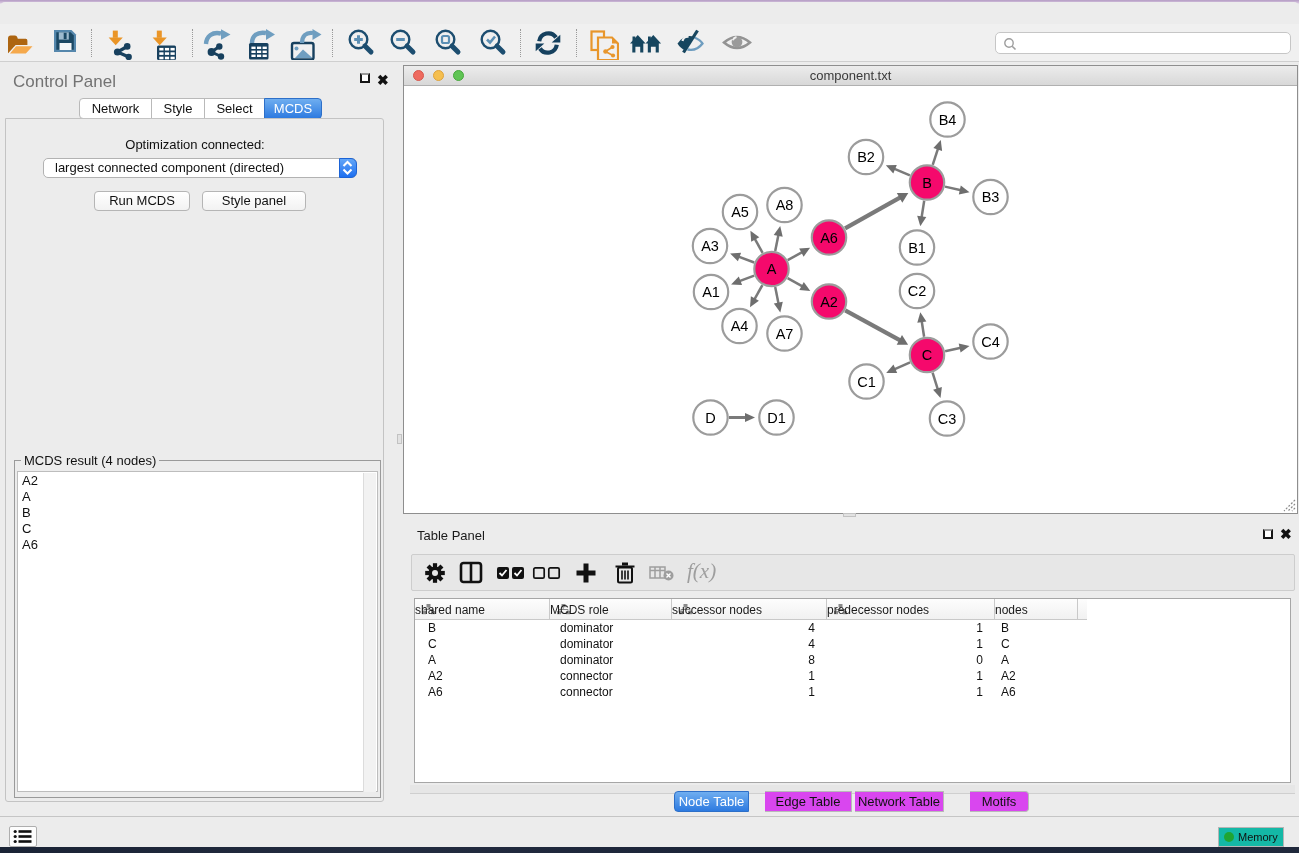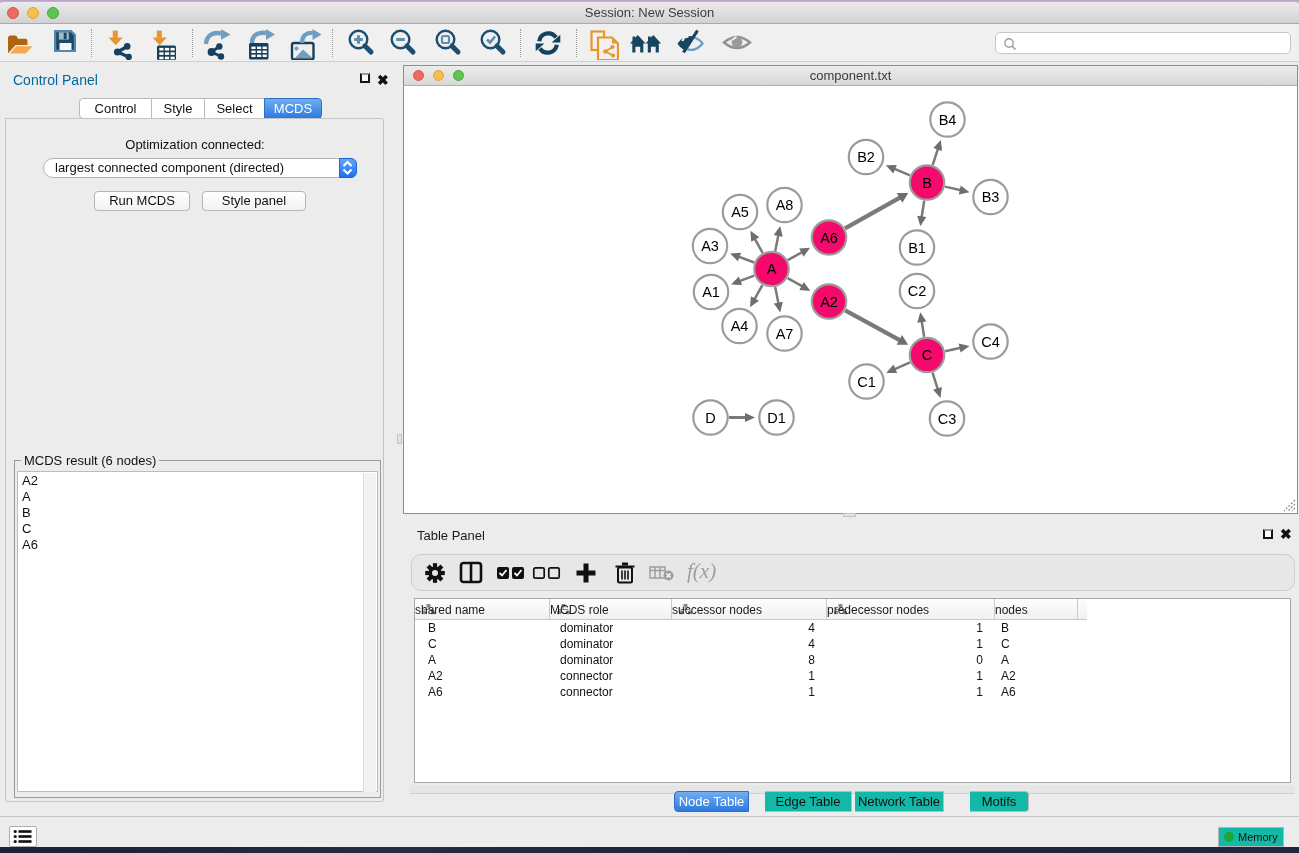--- a/index.html
+++ b/index.html
@@ -6,69 +6,63 @@
 #win{position:absolute;left:0;top:2px;width:1299px;height:845px;background:#ececec;border-radius:5px 5px 0 0;overflow:hidden}
 #titlebar{position:absolute;left:0;top:0;width:100%;height:22px;background:linear-gradient(#ebebeb,#d2d2d2);border-bottom:1px solid #a9a9a9}
 .tl{position:absolute;top:5px;width:12px;height:12px;border-radius:50%}
 #title{position:absolute;top:3px;width:100%;text-align:center;font-size:13px;color:#3c3c3c}
 #toolbar{position:absolute;left:0;top:22px;width:100%;height:38px;background:#f0f0f0;border-bottom:1px solid #cfcfcf}
 .sep{position:absolute;top:5px;height:28px;width:0;border-left:1px dotted #9a9a9a}
 .ticon{position:absolute;top:4px}
 #search{position:absolute;left:995px;top:8px;width:296px;height:22px;background:#fff;border:1px solid #c6c6c6;border-radius:5px}
 
 #cpanel{position:absolute;left:0;top:60px;width:397px;height:754px}
-#cptitle{position:absolute;left:13px;top:10px;font-size:14px;color:#0369a1}
+#cptitle{position:absolute;left:13px;top:10px;font-size:17px;color:#737373}
 .minbox{position:absolute;width:10px;height:10px;border:2px solid #161616;border-top-color:#9a9a9a;background:#fff}
 .xbox{position:absolute;font-size:14px;font-weight:bold;color:#111;line-height:10px}
 .tab{position:absolute;top:36px;height:21px;background:#fff;border:1px solid #b9b9b9;font-size:13px;color:#111;text-align:center;line-height:19px}
 .tabsel{background:linear-gradient(#6faef0,#2d7ae0);color:#fff;border-color:#2d6fc8}
 #cpbox{position:absolute;left:5px;top:56px;width:379px;height:684px;border:1px solid #c3c3c3;background:#ececec;border-radius:0 3px 3px 3px}
 #optlabel{position:absolute;left:0;top:75px;width:390px;text-align:center;font-size:13px;color:#111}
-#dropdown{position:absolute;left:43px;top:96px;width:314px;height:20px;background:#fff;border:1px solid #b2b2b2;border-radius:10px;font-size:13px;line-height:18px;padding-left:11px;color:#111}
+#dropdown{position:absolute;left:43px;top:96px;width:314px;height:20px;background:#fff;border:1px solid #b2b2b2;border-radius:5px;font-size:13px;line-height:18px;padding-left:11px;color:#111}
 #spinner{position:absolute;right:-1px;top:-1px;width:18px;height:20px;border-radius:0 6px 6px 0;background:linear-gradient(#63a6f7,#1d6ff0);border:1px solid #1b63d6}
 .btn{position:absolute;top:129px;height:20px;background:linear-gradient(#ffffff,#f2f2f2);border:1px solid #b5b5b5;border-radius:4px;font-size:13px;text-align:center;line-height:18px;color:#111}
 #mcdsgroup{position:absolute;left:14px;top:398px;width:367px;height:338px;border:1px solid #9a9a9a}
 #mcdslabel{position:absolute;left:6px;top:-8px;background:#ececec;padding:0 3px;font-size:13px;color:#111}
 #mcdslist{position:absolute;left:2px;top:10px;width:361px;height:321px;background:#fff;border:1px solid #bdbdbd;font-size:13px;color:#111;line-height:16px;padding:1px 0 0 4px}
 #mcdssb{position:absolute;right:1px;top:1px;width:13px;height:319px;background:#f2f2f2;border-left:1px solid #dcdcdc}
 
 #netwin{position:absolute;left:403px;top:63px;width:895px;height:449px;background:#fff;border:1px solid #8e8e8e}
 #nettitle{position:absolute;left:0;top:0;width:100%;height:20px;background:linear-gradient(#ececec,#d8d8d8);border-bottom:1px solid #b0b0b0}
 #netname{position:absolute;top:2px;width:100%;text-align:center;font-size:13px;color:#3a3a3a}
 .ntl{position:absolute;top:4px;width:11px;height:11px;border-radius:50%}
 
 #tpanel{position:absolute;left:404px;top:516px;width:895px;height:296px}
 #tptitle{position:absolute;left:13px;top:10px;font-size:13px;color:#1a1a1a}
-#tbbar{position:absolute;left:7px;top:36px;width:884px;height:37px;background:#e7e7e7;border:1px solid #cdcdcd;border-radius:10px}
+#tbbar{position:absolute;left:7px;top:36px;width:884px;height:37px;background:#e7e7e7;border:1px solid #cdcdcd;border-radius:2px}
 #ttable{position:absolute;left:10px;top:80px;width:877px;height:185px;background:#fff;border:1px solid #a6a6a6}
 #thead{position:absolute;left:0;top:0;width:672px;height:21px;background:linear-gradient(#fdfdfd,#f1f1f1);border-bottom:1px solid #c9c9c9}
 .hcell{position:absolute;top:0;height:21px;border-right:1px solid #c9c9c9}
 .hlabel{position:absolute;width:100%;top:4px;font-size:12px;color:#1a1a1a}
 .hicon{position:absolute;left:7px;top:5px}
 .trow{position:absolute;left:0;width:100%;height:16px;font-size:12px;color:#111}
 .tc{position:absolute;top:1px}
 .num{text-align:right}
-.btab{position:absolute;top:0;height:21px;background:#14b8a6;border:1px solid #b9b9b9;font-size:13px;color:#111;text-align:center;line-height:19px}
+.btab{position:absolute;top:0;height:21px;background:#d946ef;border:1px solid #b9b9b9;font-size:13px;color:#111;text-align:center;line-height:19px}
 
 #statusbar{position:absolute;left:0;top:814px;width:100%;height:31px;border-top:1px solid #c5c5c5;background:#ececec}
 #listbtn{position:absolute;left:9px;top:9px;width:28px;height:21px;background:#fdfdfd;border:1px solid #aeaeae;border-radius:2px}
 #membtn{position:absolute;right:15px;top:10px;width:66px;height:20px;background:#14b8a6;border:1px solid #b5b5b5;font-size:11px;color:#111}
 #memdot{position:absolute;left:5px;top:4px;width:10px;height:10px;border-radius:50%;background:#1fa532}
 #bottomdark{position:absolute;left:0;top:847px;width:100%;height:6px;background:linear-gradient(90deg,#1a2335,#232c40 30%,#1a2337 60%,#20293c)}
 svg text{font-family:"Liberation Sans",sans-serif}
 </style></head>
 <body>
 <div id="desktop">
     <div id="win">
-<div id="titlebar">
- <div class="tl" style="left:7px;background:#ee6a5f;border:1px solid #d8574d"></div>
- <div class="tl" style="left:27px;background:#f5bf4f;border:1px solid #dfa33c"></div>
- <div class="tl" style="left:47px;background:#5fc454;border:1px solid #47a83d"></div>
- <div id="title">Session: New Session</div>
-</div>
 <div id="toolbar">
 <svg class="ticon" style="left:6px" width="30" height="30" viewBox="0 0 30 30">
           <path d="M2,25.5 L2,10.5 Q2,7.5 4.7,7.5 L9,7.5 Q10.8,7.5 11.3,9.2 L11.8,10.8 L19.8,10.8 Q21.4,10.8 21.4,12.8 L21.4,19 L8.3,19 Z" fill="#AD6511"></path>
           <polygon points="9.9,17.7 27.9,17.7 20.3,26 2.6,26" fill="#F5A94C" stroke="#f0f0f0" stroke-width="1.2"></polygon>
         </svg>
 <svg class="ticon" style="left:52px" width="26" height="26" viewBox="0 0 26 26">
           <path d="M2,2 L19.5,2 L24,6.5 L24,24 L2,24 Z" fill="#5587AC"></path>
           <path d="M4.3,4.3 L18.6,4.3 L21.8,7.5 L21.8,21.8 L4.3,21.8 Z" fill="#1B4864"></path>
           <rect x="6.8" y="4.3" width="10" height="7.3" fill="#9DBACE"></rect>
           <rect x="11.7" y="4.8" width="2.9" height="6.3" fill="#1B4864"></rect>
@@ -206,38 +200,38 @@
           <svg width="16" height="16" style="position:absolute;left:6px;top:3px" viewBox="0 0 16 16">
             <circle cx="7" cy="7" r="4.2" fill="none" stroke="#9e9e9e" stroke-width="1.4"></circle>
             <line x1="10.2" y1="10.2" x2="13.5" y2="13.5" stroke="#9e9e9e" stroke-width="1.6"></line>
           </svg>
         </div>
 </div>
 <div id="cpanel">
  <div id="cptitle">Control Panel</div>
  <div class="minbox" style="left:360px;top:11px"></div>
  <div class="xbox" style="left:377px;top:13px">✖</div>
- <div class="tab" style="left:79px;width:73px;border-radius:4px 0 0 4px">Control</div>
+ <div class="tab" style="left:79px;width:73px;border-radius:4px 0 0 4px">Network</div>
  <div class="tab" style="left:152px;width:53px;border-left:none">Style</div>
  <div class="tab" style="left:205px;width:60px;border-left:none">Select</div>
  <div class="tab tabsel" style="left:264px;width:58px;border-radius:0 4px 4px 0">MCDS</div>
  <div id="cpbox"></div>
  <div id="optlabel">Optimization connected:</div>
  <div id="dropdown">largest connected component (directed)
    <div id="spinner">
             <svg width="16" height="18" viewBox="0 0 16 18" style="position:absolute;left:0;top:0">
               <path d="M3.5,7 L7.5,3 L11.5,7" fill="none" stroke="#fff" stroke-width="2.1"></path>
               <path d="M3.5,10.5 L7.5,14.5 L11.5,10.5" fill="none" stroke="#fff" stroke-width="2.1"></path>
             </svg>
           </div>
  </div>
  <div class="btn" style="left:94px;width:96px">Run MCDS</div>
  <div class="btn" style="left:202px;width:104px">Style panel</div>
  <div id="mcdsgroup">
-   <div id="mcdslabel">MCDS result (6 nodes)</div>
+   <div id="mcdslabel">MCDS result (4 nodes)</div>
    <div id="mcdslist">A2<br>A<br>B<br>C<br>A6<div id="mcdssb"></div></div>
  </div>
 </div>
 <div id="netwin">
  <div id="nettitle">
   <div class="ntl" style="left:9px;background:#ee6a5f;border:1px solid #d8574d"></div>
   <div class="ntl" style="left:29px;background:#f5bf4f;border:1px solid #dfa33c"></div>
   <div class="ntl" style="left:49px;background:#5fc454;border:1px solid #47a83d"></div>
   <div id="netname">component.txt</div>
  </div>

